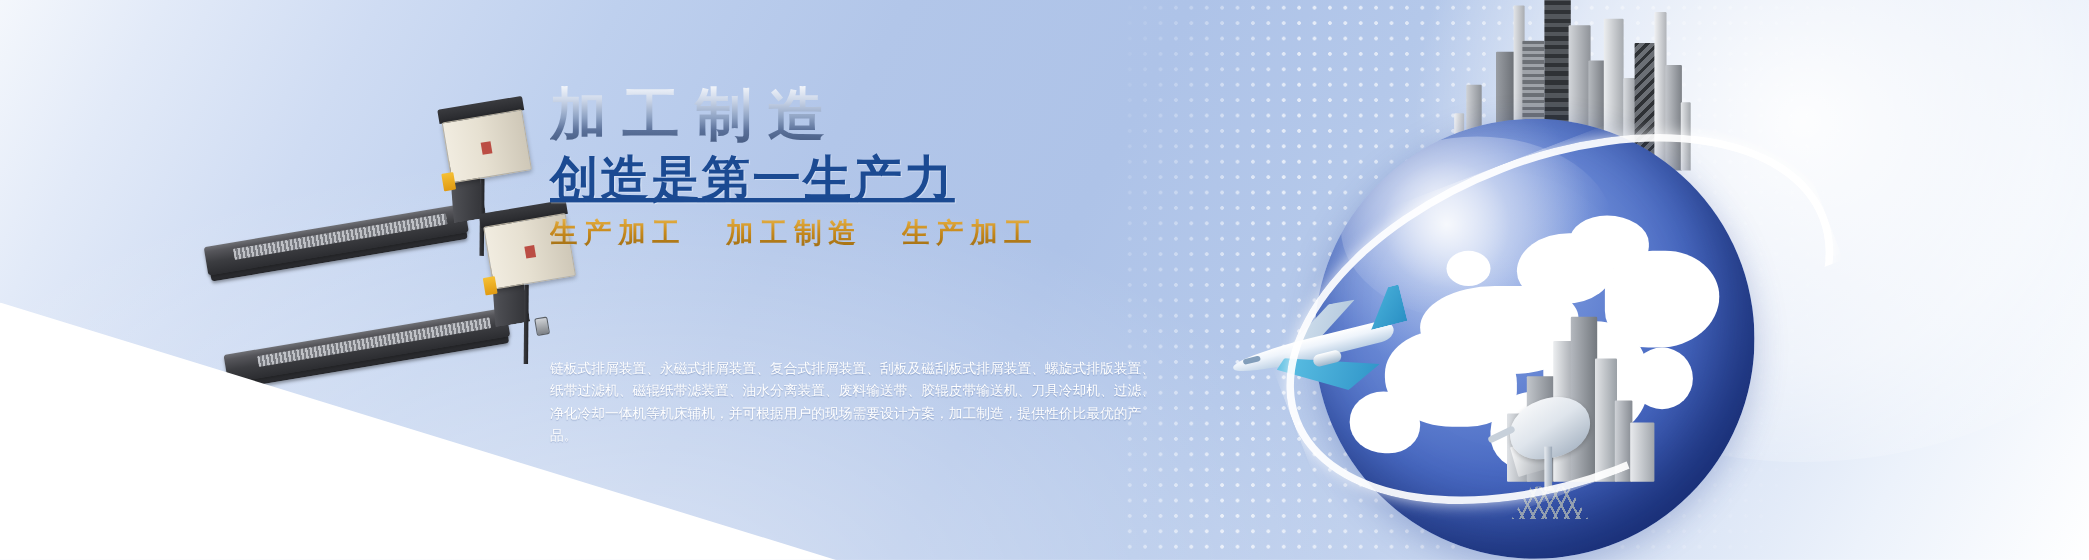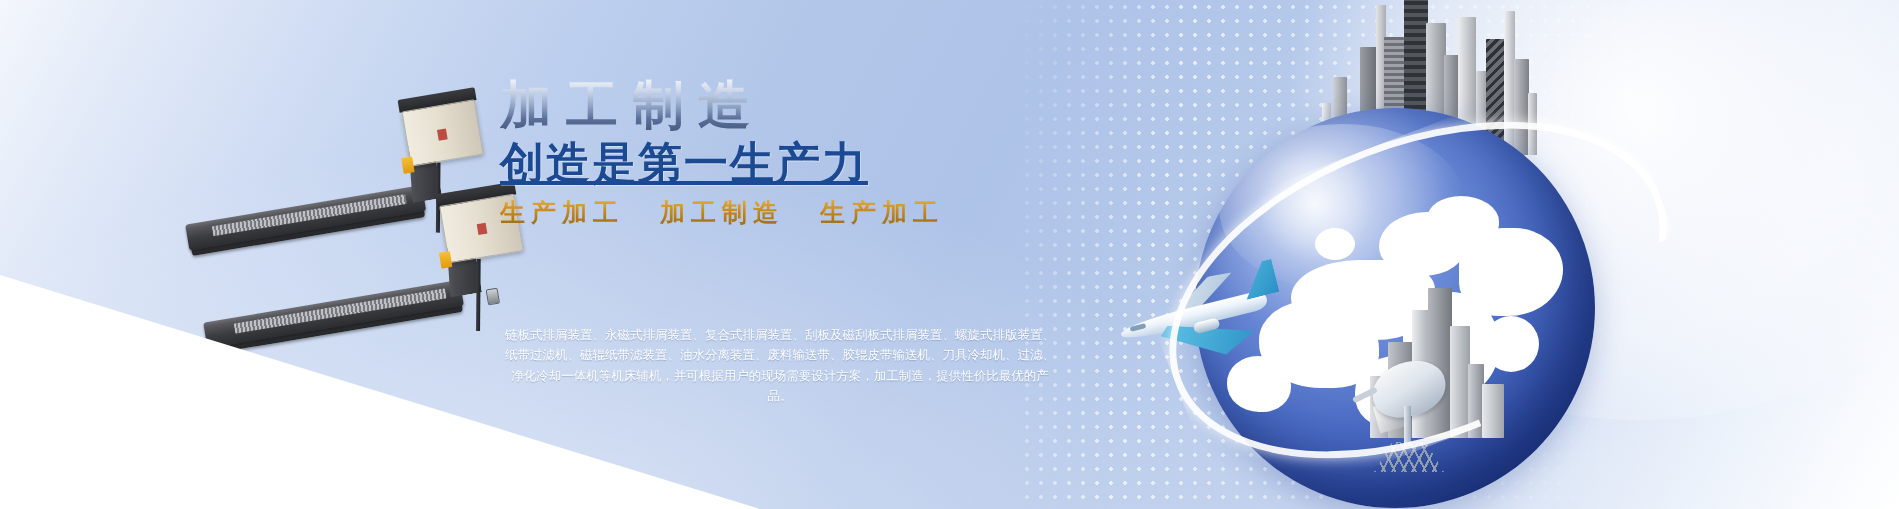--- a/index.html
+++ b/index.html
@@ -274,21 +274,21 @@
   }
 
   .desc {
     position:absolute; left:500px; top:325px; width:560px;
     color:#ffffff;
     font-size:12.5px;
     line-height:1.62;
     text-shadow:0 1px 1px rgba(60,85,140,.35);
   }
   .desc .lead { font-weight:700; margin-bottom:2px; }
-  .desc p { margin:0;text-align:center; }
+  .desc p { margin:0; }
 </style>
 </head>
 <body>
 
 <div class="banner">
 
   <div class="glowTR"></div>
   <div class="dots"></div>
 
   <div class="globe-wrap">

